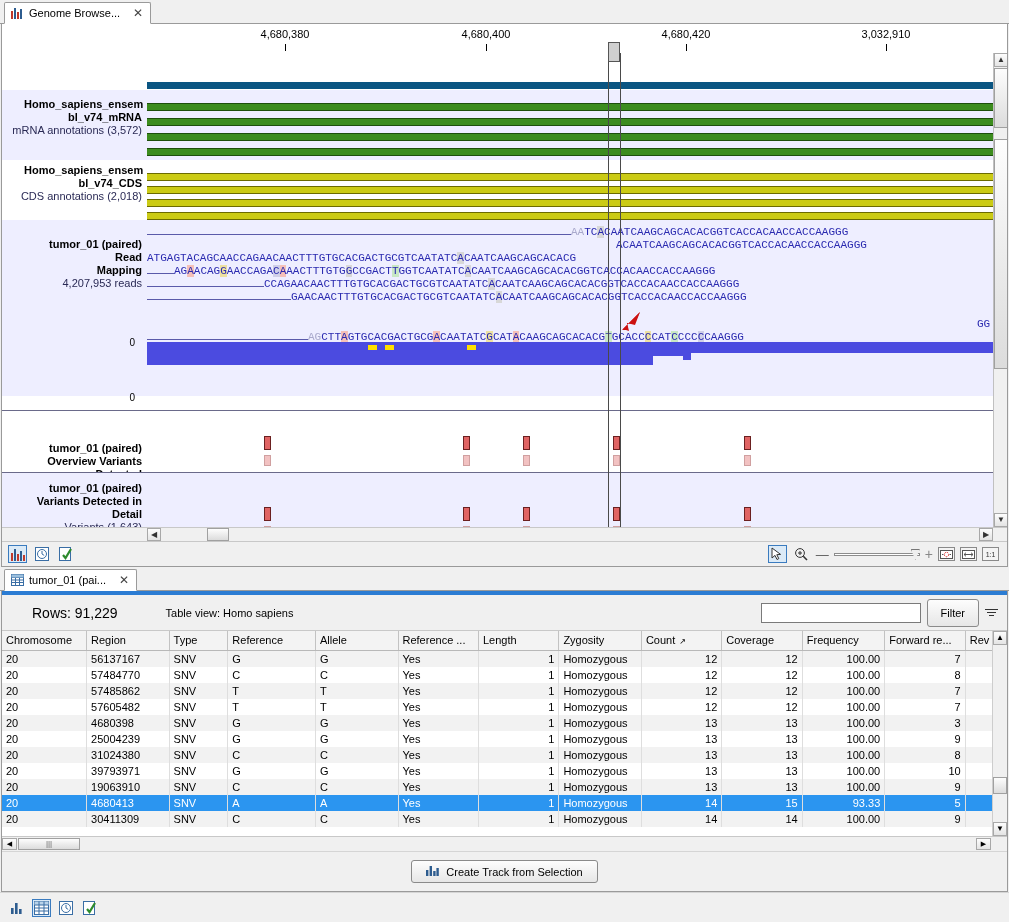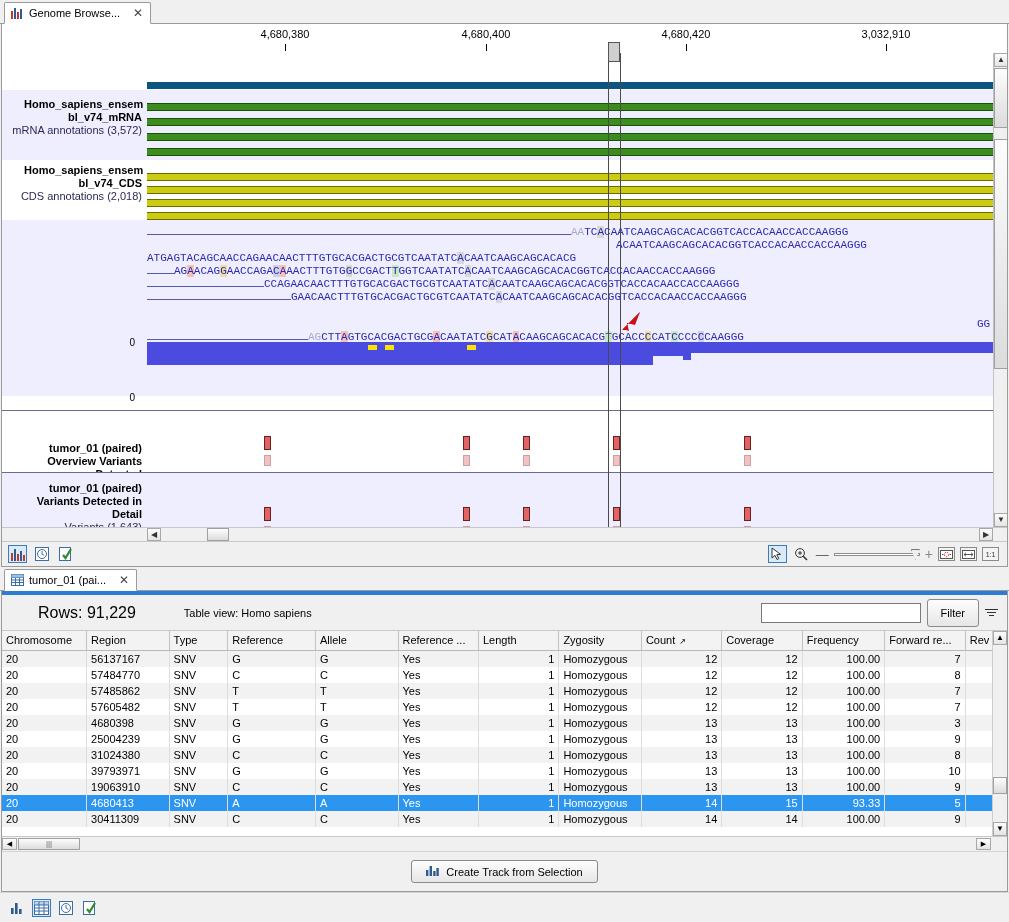--- a/index.html
+++ b/index.html
@@ -104,21 +104,21 @@
                 clip-path:polygon(0 0,100% 0,50% 100%); }
   .minibtn { width:17px; height:14px; border:1px solid #8a8a8a; background:#f4f4f4;
              font-size:7px; display:flex; align-items:center; justify-content:center; color:#333; }
 
   
   .tblpanel { flex:1; background:#fff; border:1px solid #9a9a9a; border-top:none;
               margin:0 1px 0 1px; display:flex; flex-direction:column; position:relative; }
   .tblhdrbar { height:4px; background:#2b7cd3; }
   .tblinfo { height:36px; display:flex; align-items:center; background:#f0f0f0;
              border-bottom:1px solid #c8c8c8; padding:0 8px; position:relative; }
-  .tblinfo .rows { margin-left:28px; font-size:16px; }
+  .tblinfo .rows { margin-left:22px; font-size:14px; }
   .tblinfo .tv { margin-left:48px; font-size:11px; }
   .filterwrap { position:absolute; right:8px; display:flex; align-items:center; gap:6px; }
   .filterinput { width:160px; height:20px; border:1px solid #7a7a7a; background:#fff; }
   .filterbtn { height:28px; padding:0 13px; border:1px solid #8a8a8a; border-radius:3px;
                background:linear-gradient(#fdfdfd,#e6e6e6); font-size:11px; }
   .filtericon { width:14px; height:16px; display:flex; flex-direction:column;
                 justify-content:center; gap:2px; }
   .filtericon i { display:block; height:1px; background:#333; }
 
   table.grid { border-collapse:collapse; width:100%; table-layout:fixed; font-size:11px; }
@@ -208,20 +208,25 @@
         <span class="sub">CDS annotations (2,018)</span>
       </div>
       <div class="lanes" style="top:136px;height:60px;">
         <div class="lane yellowband" style="top:13px;height:8px"></div>
         <div class="lane yellowband" style="top:26px;height:8px"></div>
         <div class="lane yellowband" style="top:39px;height:8px"></div>
         <div class="lane yellowband" style="top:52px;height:8px"></div>
       </div>
 
       <div class="panelbg" style="top:196px;height:176px;background:#eeeeff;"></div>
+      <div class="tracklabel" style="top:214px">
+        <b>tumor_01 (paired) Read</b>
+        <b>Mapping</b>
+        <span class="sub">4,207,953 reads</span>
+      </div>
       <span class="zerolab" style="top:313px;right:872px">0</span>
       <span class="zerolab" style="top:368px;right:872px">0</span>
 
       <div>
         <div class="seqrow" style="top:202px;left:145px"><span class="ln" style="width:424px"></span><span class="dim">A</span><span class="dim">A</span>TC<span class="hGray">A</span>CAATCAAGCAGCACACGGTCACCACAACCACCAAGGG</div>
         <div class="seqrow" style="top:215px;left:614px">ACAATCAAGCAGCACACGGTCACCACAACCACCAAGGG</div>
         <div class="seqrow" style="top:228px;left:145px">ATGAGTACAGCAACCAGAACAACTTTGTGCACGACTGCGTCAATATC<span class="hGray">A</span>CAATCAAGCAGCACACG</div>
         <div class="seqrow" style="top:241px;left:145px"><span class="ln" style="width:27px"></span>AG<span class="hA">A</span>ACAG<span class="hG">G</span>AACCAGA<span class="hT">C</span><span class="hA">A</span>AACTTTGTG<span class="hGray">G</span>CCGACT<span class="hGr2">T</span>GGTCAATATC<span class="hGray">A</span>CAATCAAGCAGCACACGGTCACCACAACCACCAAGGG</div>
         <div class="seqrow" style="top:254px;left:145px"><span class="ln" style="width:117px"></span>CCAGAACAACTTTGTGCACGACTGCGTCAATATC<span class="hGray">A</span>CAATCAAGCAGCACACGGTCACCACAACCACCAAGGG</div>
         <div class="seqrow" style="top:267px;left:145px"><span class="ln" style="width:144px"></span>GAACAACTTTGTGCACGACTGCGTCAATATC<span class="hGray">A</span>CAATCAAGCAGCACACGGTCACCACAACCACCAAGGG</div>

